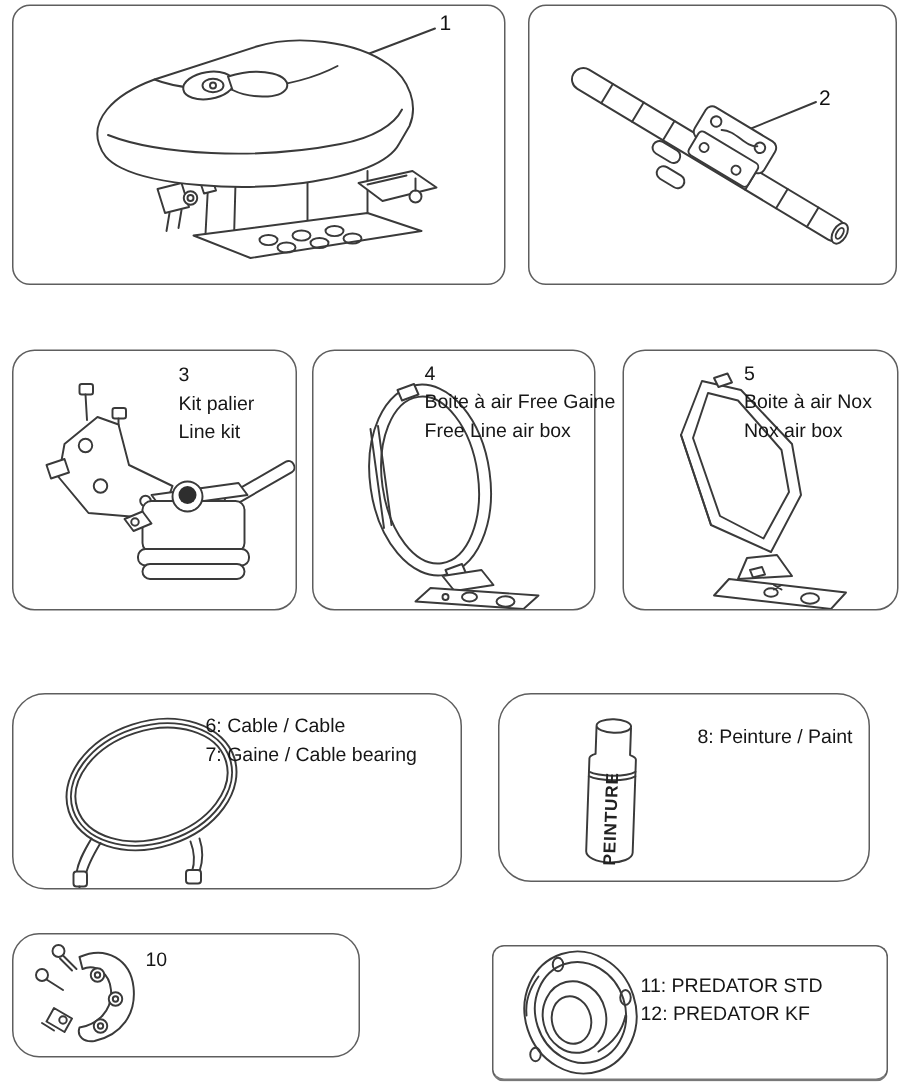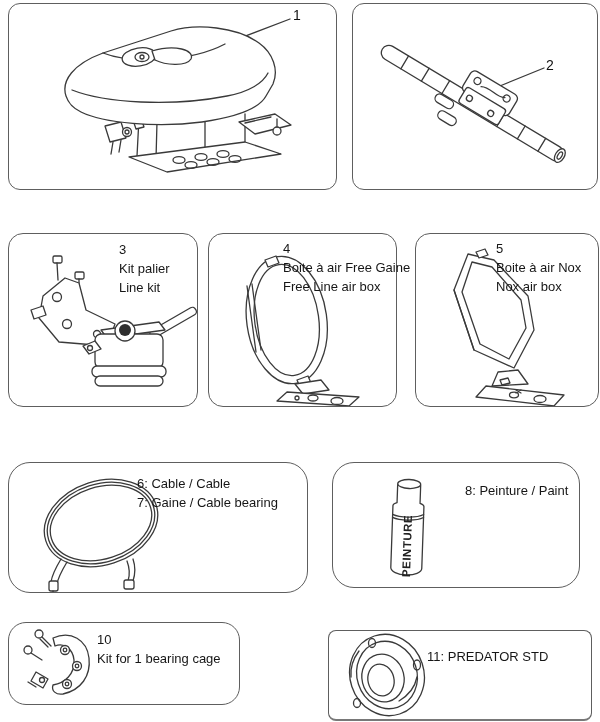--- a/index.html
+++ b/index.html
@@ -229,36 +229,36 @@
       <circle class="fl" cx="68" cy="43" r="4.5"></circle>
         <circle class="ln" cx="68" cy="43" r="1.8"></circle>
       <circle class="fl" cx="58" cy="61" r="4.5"></circle>
         <circle class="ln" cx="58" cy="61" r="1.8"></circle>
       <path class="fl" d="M27,49 l12,7 l-5,9 l-12,-7 Z"></path>
       <circle class="ln" cx="33" cy="57" r="2.5"></circle>
       <path class="ln" d="M19,59 l8,5"></path>
     </svg>
     <div class="panel-text">
       <div>10</div>
-      <div>Kit for 1 bearing cage</div>
     </div>
   </section>
 
   <section class="panel" id="p1112">
     <svg class="drawing" viewBox="0 0 262 88">
       <g transform="rotate(-18 58 44)">
         <ellipse class="fl" cx="58" cy="44" rx="37" ry="41"></ellipse>
         <ellipse class="fl" cx="58" cy="44" rx="30" ry="34"></ellipse>
       </g>
       <ellipse class="fl" cx="54" cy="47" rx="21" ry="24" transform="rotate(-14 54 47)"></ellipse>
       <ellipse class="ln" cx="52" cy="49" rx="13" ry="16" transform="rotate(-14 52 49)"></ellipse>
       <ellipse class="ln" cx="43" cy="12" rx="3.5" ry="4.5"></ellipse>
       <ellipse class="ln" cx="88" cy="34" rx="3.5" ry="5"></ellipse>
       <ellipse class="ln" cx="28" cy="72" rx="3.5" ry="4.5"></ellipse>
       <path class="ln" d="M70,70 C80,64 86,56 88,46"></path>
       <path class="ln" d="M30,20 C24,28 21,36 22,46"></path>
     </svg>
     <div class="panel-text">
       <div>11: PREDATOR STD</div>
+      <div>12: PREDATOR KF</div>
     </div>
   </section>
 
 </div>
 
 </body></html>

